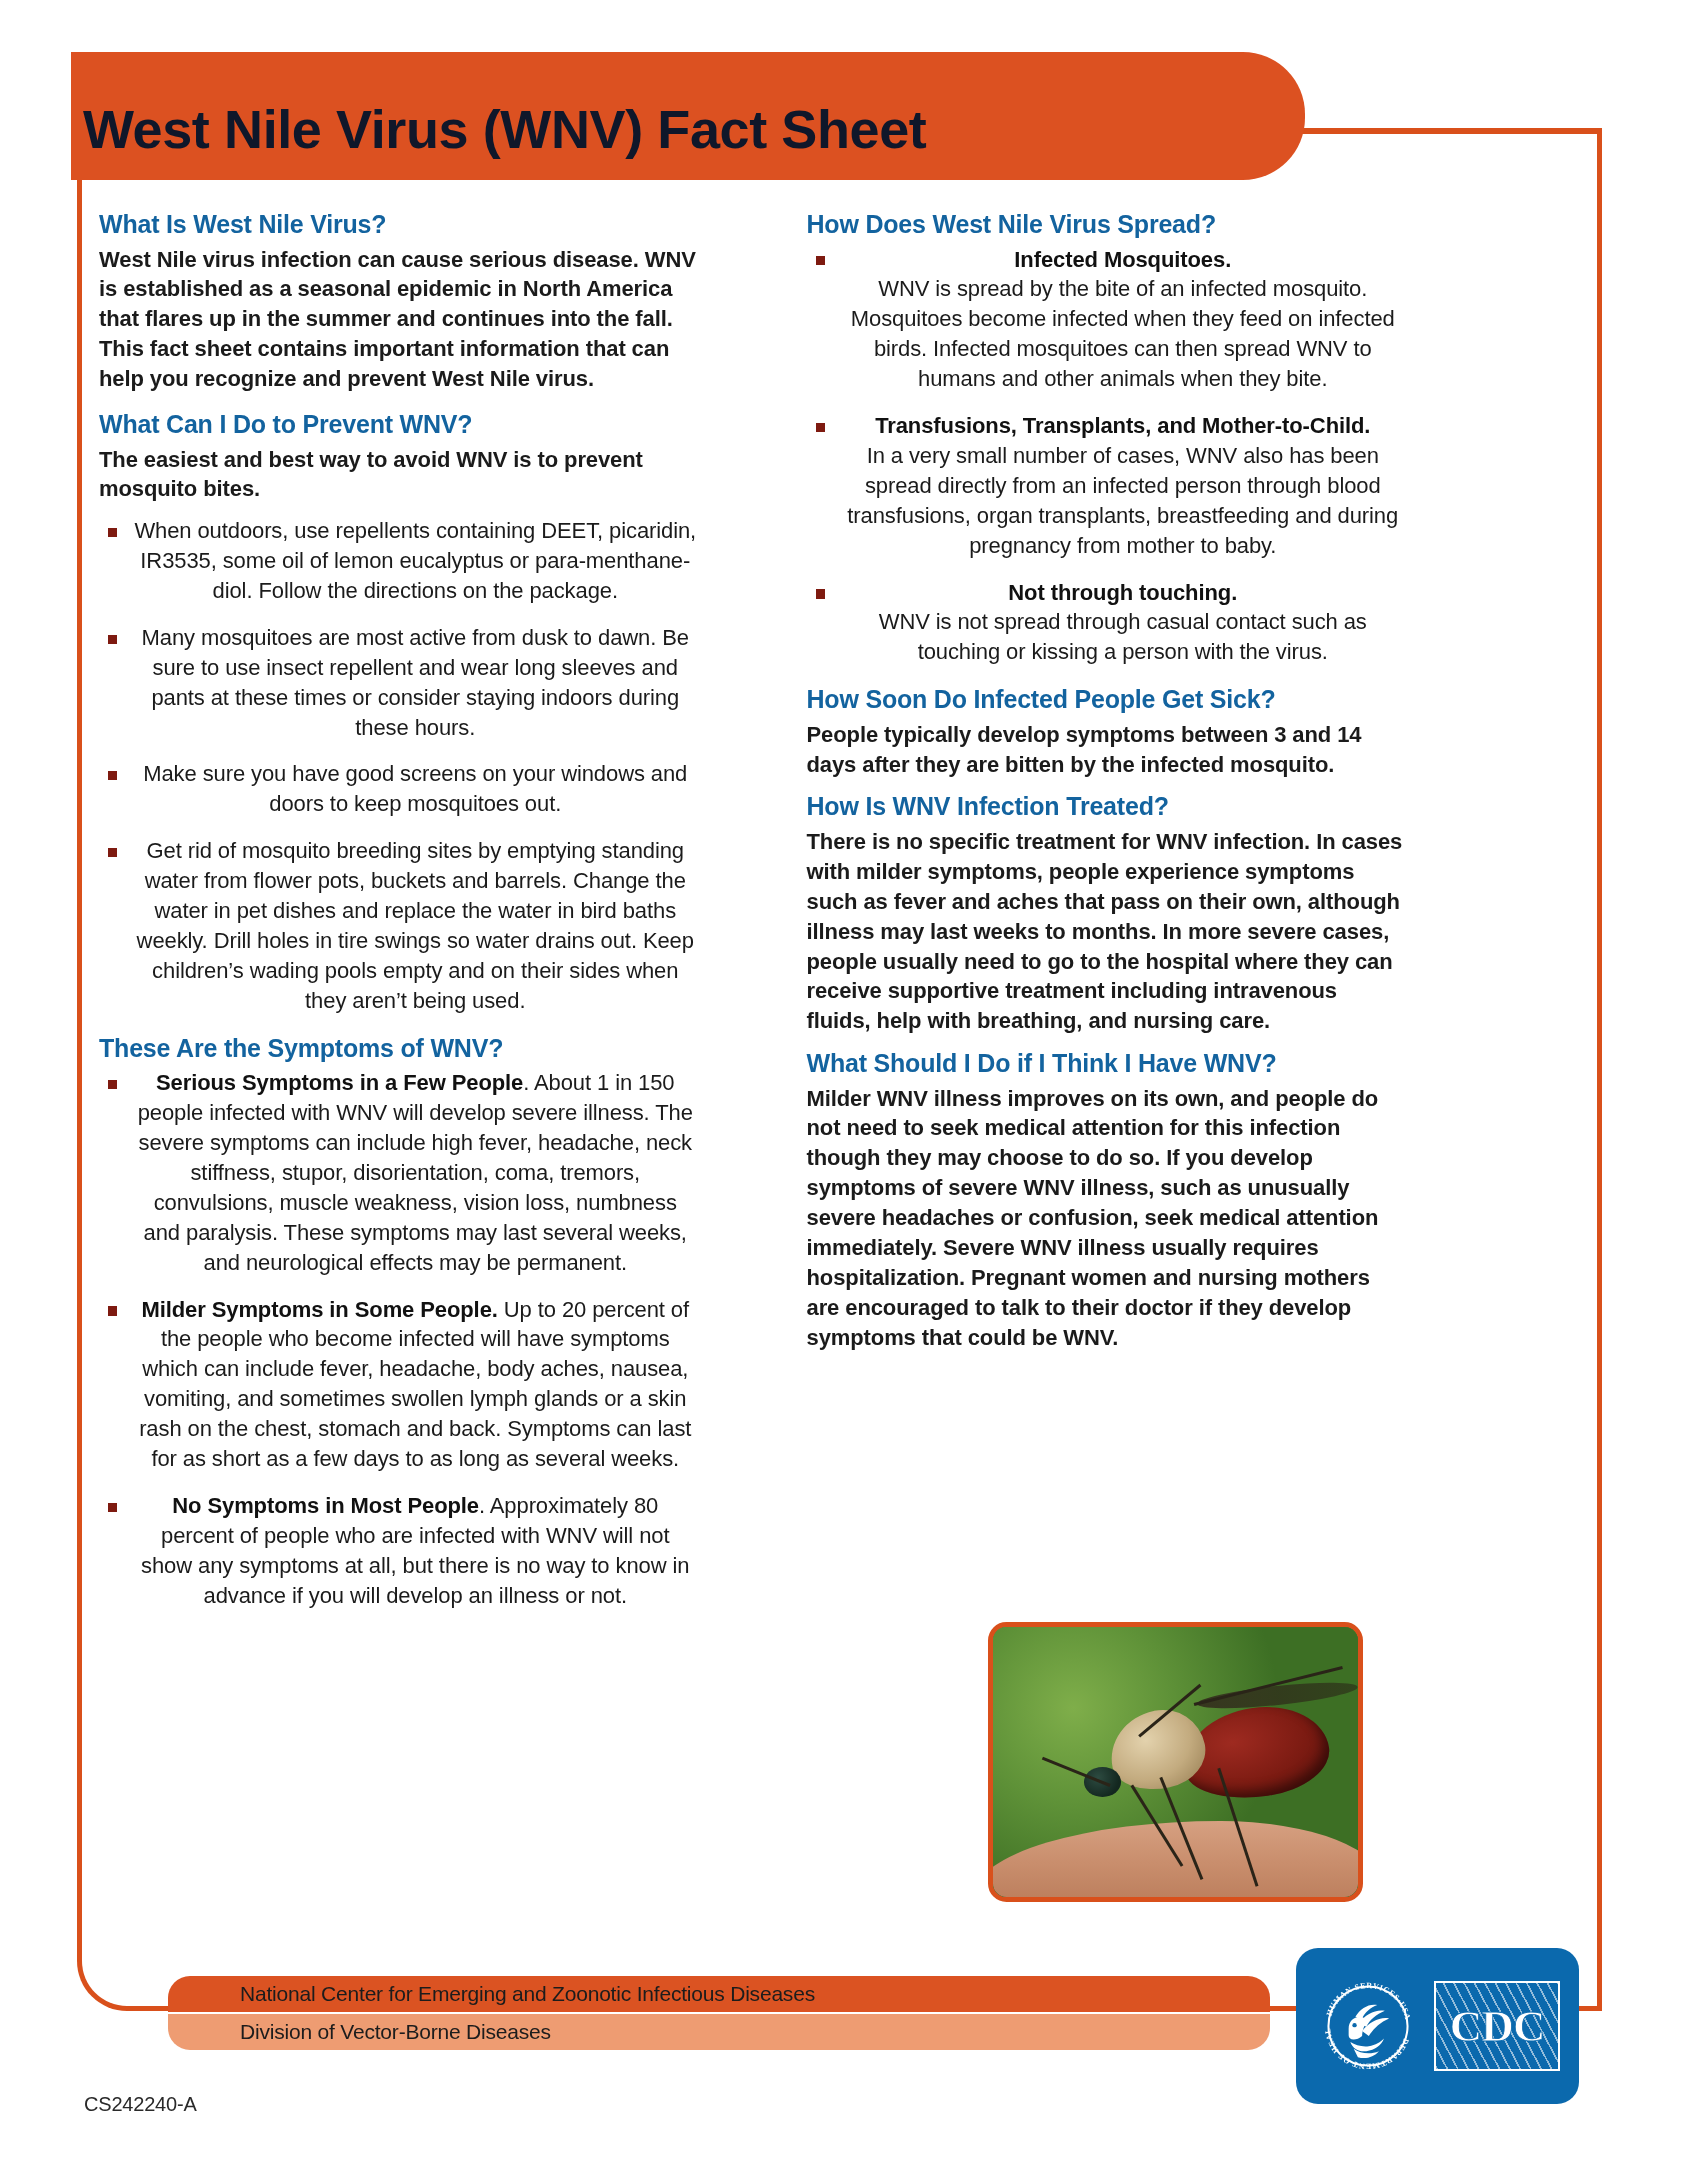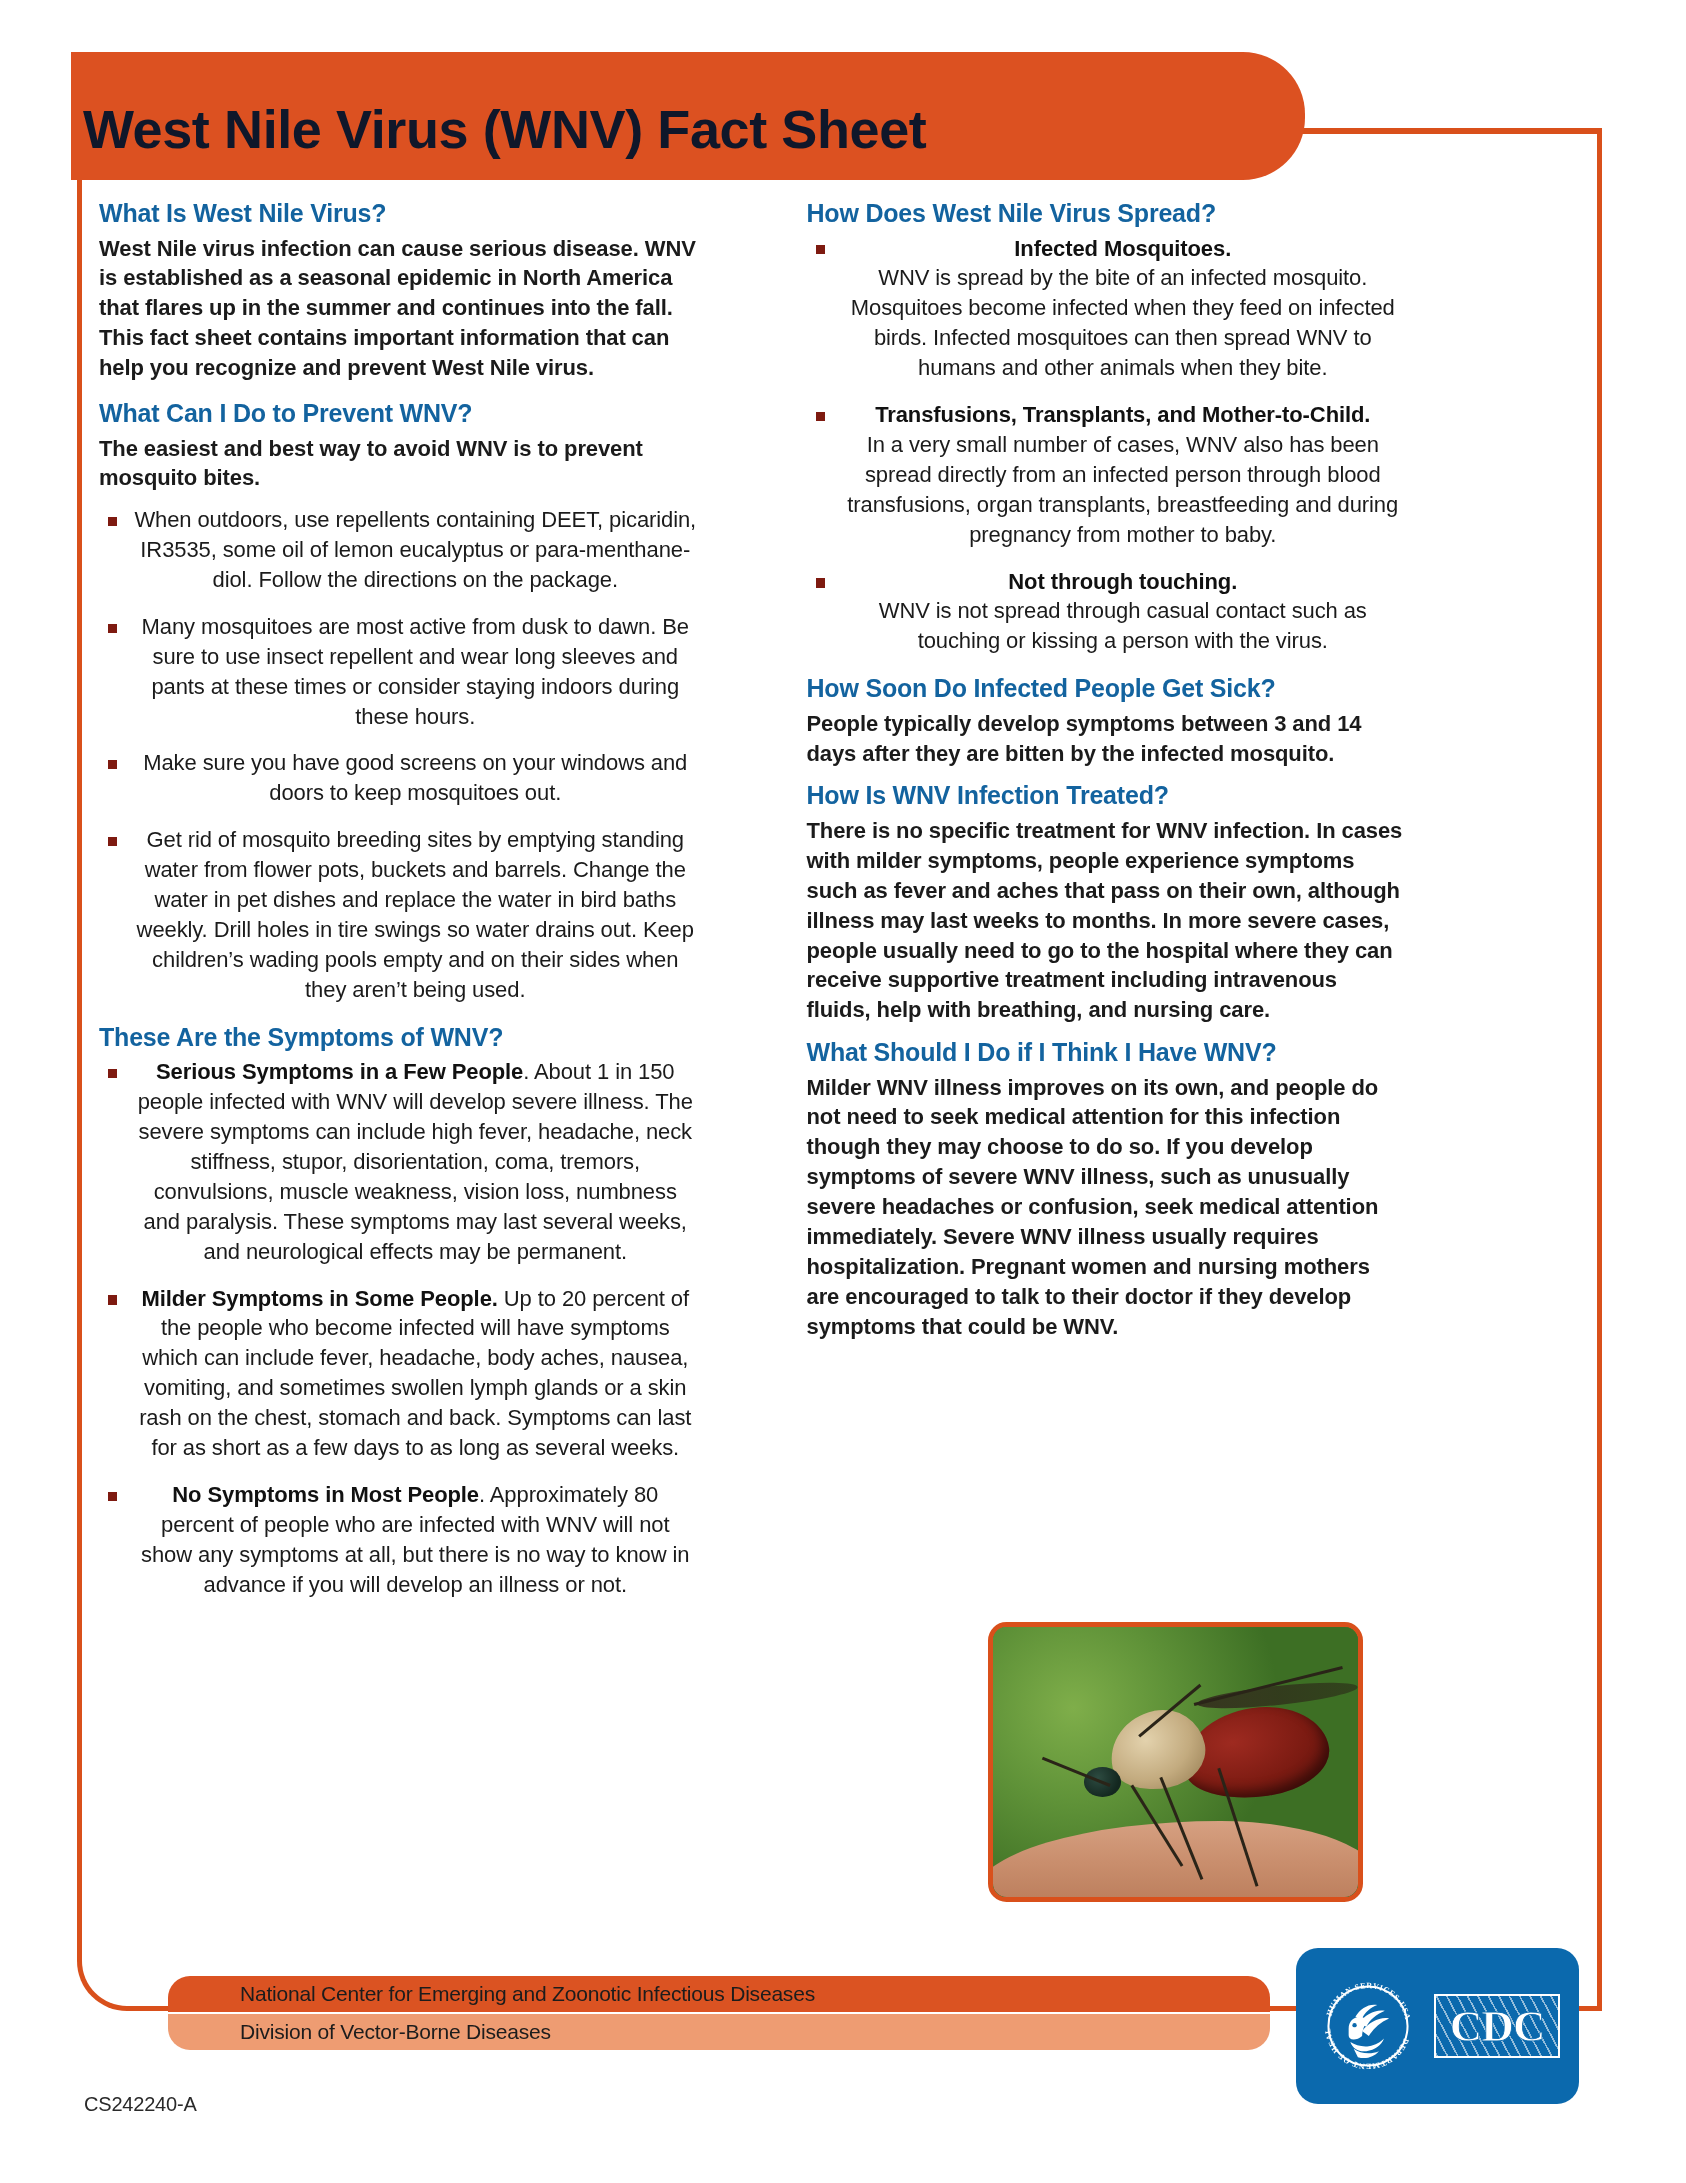--- a/index.html
+++ b/index.html
@@ -71,21 +71,21 @@
     letter-spacing: -0.4px;
     padding-left: 12px;
     line-height: 1;
     white-space: nowrap;
     margin-top: 25px;
   }
 
   
   #content {
     position: absolute;
-    left: 0; top: 198px;
+    left: 0; top: 209px;
     width: 1405px;
     display: flex;
     z-index: 3;
   }
   .col {
     width: 739px;
   }
   .col.left  { margin-left: 99px; }
   .col.right { margin-left: 109px; }
 
@@ -263,21 +263,21 @@
     gap: 13.4px;
   }
   #cdc-logo .hhs-seal {
     position: relative;
     width: 106px;
     height: 106px;
     flex: none;
   }
   #cdc-logo .cdc-mark {
     width: 126px;
-    height: 64px;
+    height: 90px;
     border: 2.5px solid #ffffff;
     position: relative;
     display: flex;
     align-items: center;
     justify-content: center;
     box-sizing: border-box;
     overflow: hidden;
   }
   #cdc-logo .cdc-mark .stripes {
     position: absolute;

